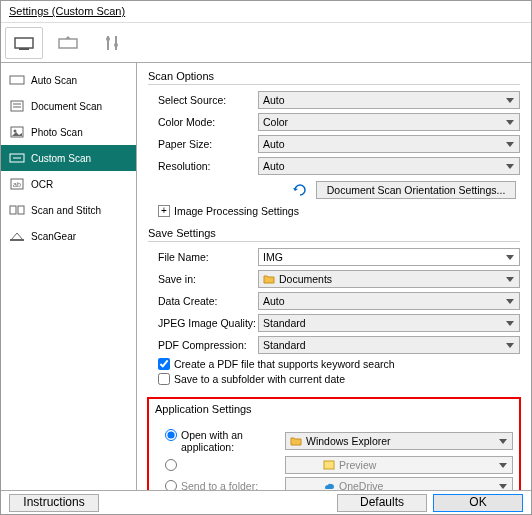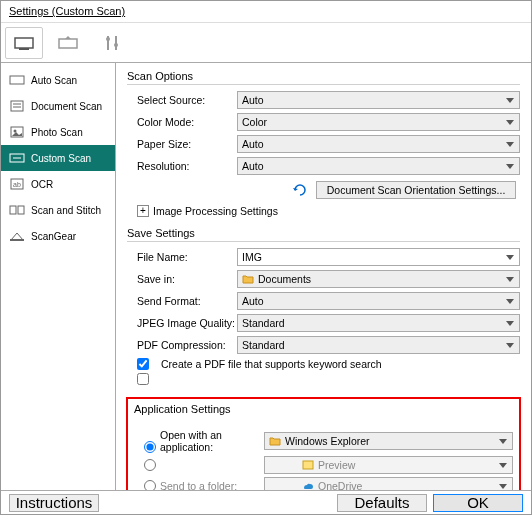--- a/index.html
+++ b/index.html
@@ -3,46 +3,46 @@
 <meta charset="utf-8">
 <style>
   * { box-sizing: border-box; margin: 0; padding: 0; }
   body { font-family: "Segoe UI", Tahoma, sans-serif; font-size: 11px; background: #fff; color: #000; }
   .window { width: 532px; height: 515px; border: 1px solid #999; background: #fff; display: flex; flex-direction: column; }
   .titlebar { height: 22px; padding: 4px 8px; font-size: 11px; border-bottom: 1px solid #ddd; text-decoration: underline; }
   .toolbar { height: 40px; display: flex; align-items: center; padding: 0 4px; border-bottom: 1px solid #aaa; gap: 6px; }
   .tool-btn { width: 38px; height: 32px; display: flex; align-items: center; justify-content: center; border: 1px solid transparent; }
   .tool-btn.framed { border: 1px solid #ccc; border-radius: 2px; }
   .body { flex: 1; display: flex; overflow: hidden; }
-  .sidebar { width: 115px; border-right: 1px solid #aaa; display: flex; flex-direction: column; padding: 4px 0; }
+  .sidebar { width: 136px; border-right: 1px solid #aaa; display: flex; flex-direction: column; padding: 4px 0; }
   .side-item { display: flex; align-items: center; gap: 6px; padding: 6px 8px; font-size: 10px; cursor: default; }
   .side-item.selected { background: #0f766e; color: #fff; }
   .side-ico { width: 16px; height: 14px; display: flex; align-items: center; justify-content: center; flex-shrink: 0; }
   .main { flex: 1; overflow-y: auto; padding: 6px 10px 6px 10px; }
   .group { border: 1px solid transparent; margin-bottom: 8px; }
   .group-title { font-size: 11px; margin-bottom: 6px; border-bottom: 1px solid #d0d0d0; padding-bottom: 2px; }
   .row { display: flex; align-items: center; margin: 4px 0; }
   .row label.fld { width: 110px; padding-left: 10px; font-size: 10.5px; }
   .row .ctrl { flex: 1; }
   .select { width: 100%; height: 18px; background: #eee; border: 1px solid #aaa; font-size: 10.5px; padding: 0 4px; position: relative; display: flex; align-items: center; }
   .select::after { content: ""; position: absolute; right: 5px; top: 6px; border-left: 4px solid transparent; border-right: 4px solid transparent; border-top: 5px solid #555; }
   .select .ico { width: 12px; height: 12px; margin-right: 4px; display: inline-flex; align-items: center; justify-content: center; }
   .wide-btn { height: 18px; width: 200px; background: #eee; border: 1px solid #aaa; font-size: 10.5px; display: flex; align-items: center; justify-content: center; }
-  .chk-row, .rad-row { display: flex; align-items: center; margin: 3px 0 3px 10px; gap: 12px; font-size: 10.5px; }
+  .chk-row, .rad-row { display: flex; align-items: center; margin: 3px 0 3px 10px; gap: 4px; font-size: 10.5px; }
   input[type=checkbox], input[type=radio] { width: 12px; height: 12px; margin: 0; }
   .expander { display: flex; align-items: center; gap: 4px; margin: 4px 0 0 10px; font-size: 10.5px; }
   .plus { width: 12px; height: 12px; border: 1px solid #888; display: flex; align-items: center; justify-content: center; font-size: 10px; line-height: 1; }
   .refresh-ico { display: flex; align-items: flex-end; justify-content: flex-end; padding-right: 4px; margin: 2px 0; }
   .highlight-box { border: 2px solid #e00; padding: 4px 6px 6px 6px; }
   .app-row { display: flex; align-items: center; margin: 3px 0; }
-  .app-row .rad { width: 130px; display: flex; align-items: flex-end; gap: 4px; padding-left: 10px; font-size: 10.5px; }
+  .app-row .rad { width: 130px; display: flex; align-items: flex-start; gap: 4px; padding-left: 10px; font-size: 10.5px; }
   .app-row .asel { flex: 1; }
   .footer { height: 24px; border-top: 1px solid #aaa; display: flex; align-items: center; padding: 0 8px; gap: 6px; }
   .footer .spacer { flex: 1; }
-  .ftr-btn { height: 18px; width: 90px; background: #eee; border: 1px solid #aaa; font-size: 15px; display: flex; align-items: center; justify-content: center; }
+  .ftr-btn { height: 18px; width: 90px; background: #eee; border: 1px solid #aaa; font-size: 12px; display: flex; align-items: flex-start; justify-content: center; }
   .ftr-btn.primary { border: 1px solid #0a84ff; background: #e5e5e5; }
   .disabled { color: #888; }
   .disabled .select { background: #f3f3f3; color: #888; padding-left: 37px; }
 </style>
 </head>
 <body>
 
 <div class="window">
   <div class="titlebar">Settings (Custom Scan)</div>
 
@@ -210,21 +210,21 @@
                 <span class="ico">
                   <svg width="12" height="10">
                     <path d="M1 2 L4 2 L5 3 L11 3 L11 9 L1 9 Z" fill="#f5c04a" stroke="#c89020"></path>
                   </svg>
                 </span>
                 <span>Documents</span>
               </div>
             </div>
         </div>
         <div class="row">
-          <label class="fld">Send Format:</label>
+          <label class="fld">Data Create:</label>
           <div class="ctrl">
               <div class="select">
                 <span>Auto</span>
               </div>
             </div>
         </div>
         <div class="row">
           <label class="fld">JPEG Image Quality:</label>
           <div class="ctrl">
               <div class="select">
@@ -239,20 +239,21 @@
                 <span>Standard</span>
               </div>
             </div>
         </div>
         <div class="chk-row">
           <input type="checkbox" checked="" style="">
           <span>Create a PDF file that supports keyword search</span>
         </div>
         <div class="chk-row">
           <input type="checkbox" style="">
+          <span>Save to a subfolder with current date</span>
         </div>
       </div>
 
       <div class="highlight-box">
         <div class="group-title" style="border:none;margin-bottom:12px;">Application Settings</div>
 
         <div class="app-row">
           <div class="rad">
               <input type="radio" name="app" checked="" style="">
               <span>Open with an application:</span>

